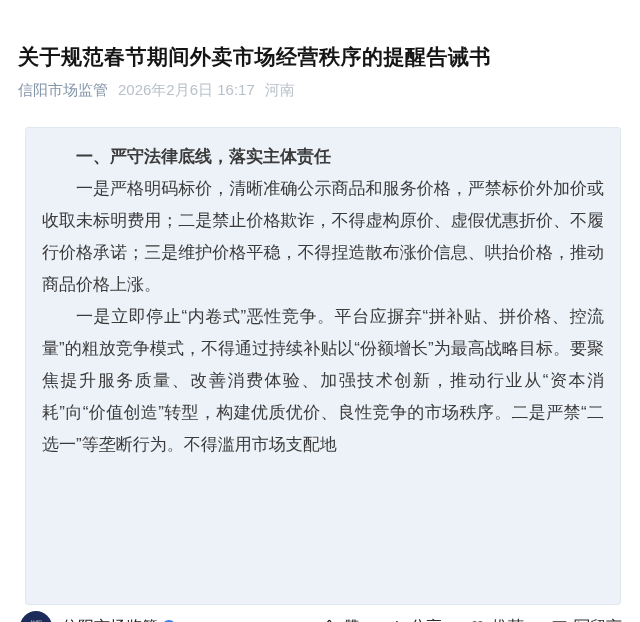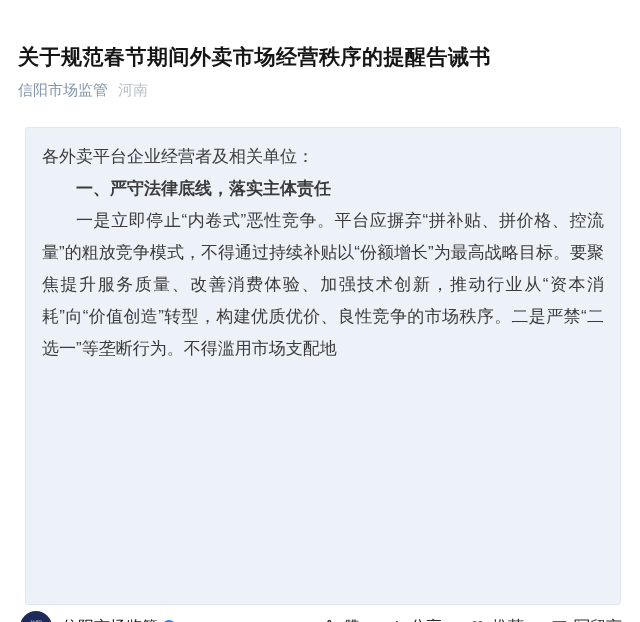--- a/index.html
+++ b/index.html
@@ -71,29 +71,30 @@
 </style>
 </head>
 <body>
 
 <div class="page">
 
   <div class="article-header">
     <h1 class="article-title">关于规范春节期间外卖市场经营秩序的提醒告诫书</h1>
     <div class="meta-row">
       <span class="author-link">信阳市场监管</span>
+      <span class="meta-date">2026年2月6日 16:17</span>
       <span class="meta-location">河南</span>
     </div>
   </div>
 
   <div class="content-box">
-    <p>各外卖平台企业经营者及相关单位：</p>
 
     <p class="section-heading">一、严守法律底线，落实主体责任</p>
 
+    <p class="indent">一是严格明码标价，清晰准确公示商品和服务价格，严禁标价外加价或收取未标明费用；二是禁止价格欺诈，不得虚构原价、虚假优惠折价、不履行价格承诺；三是维护价格平稳，不得捏造散布涨价信息、哄抬价格，推动商品价格上涨。</p>
 
     <p class="indent">一是立即停止“内卷式”恶性竞争。平台应摒弃“拼补贴、拼价格、控流量”的粗放竞争模式，不得通过持续补贴以“份额增长”为最高战略目标。要聚焦提升服务质量、改善消费体验、加强技术创新，推动行业从“资本消耗”向“价值创造”转型，构建优质优价、良性竞争的市场秩序。二是严禁“二选一”等垄断行为。不得滥用市场支配地</p>
   </div>
 
   <div class="footer-bar">
     <div class="avatar">
       <span>信阳</span>
       <span>市场监管</span>
     </div>
     <span class="account-name">信阳市场监管</span>

